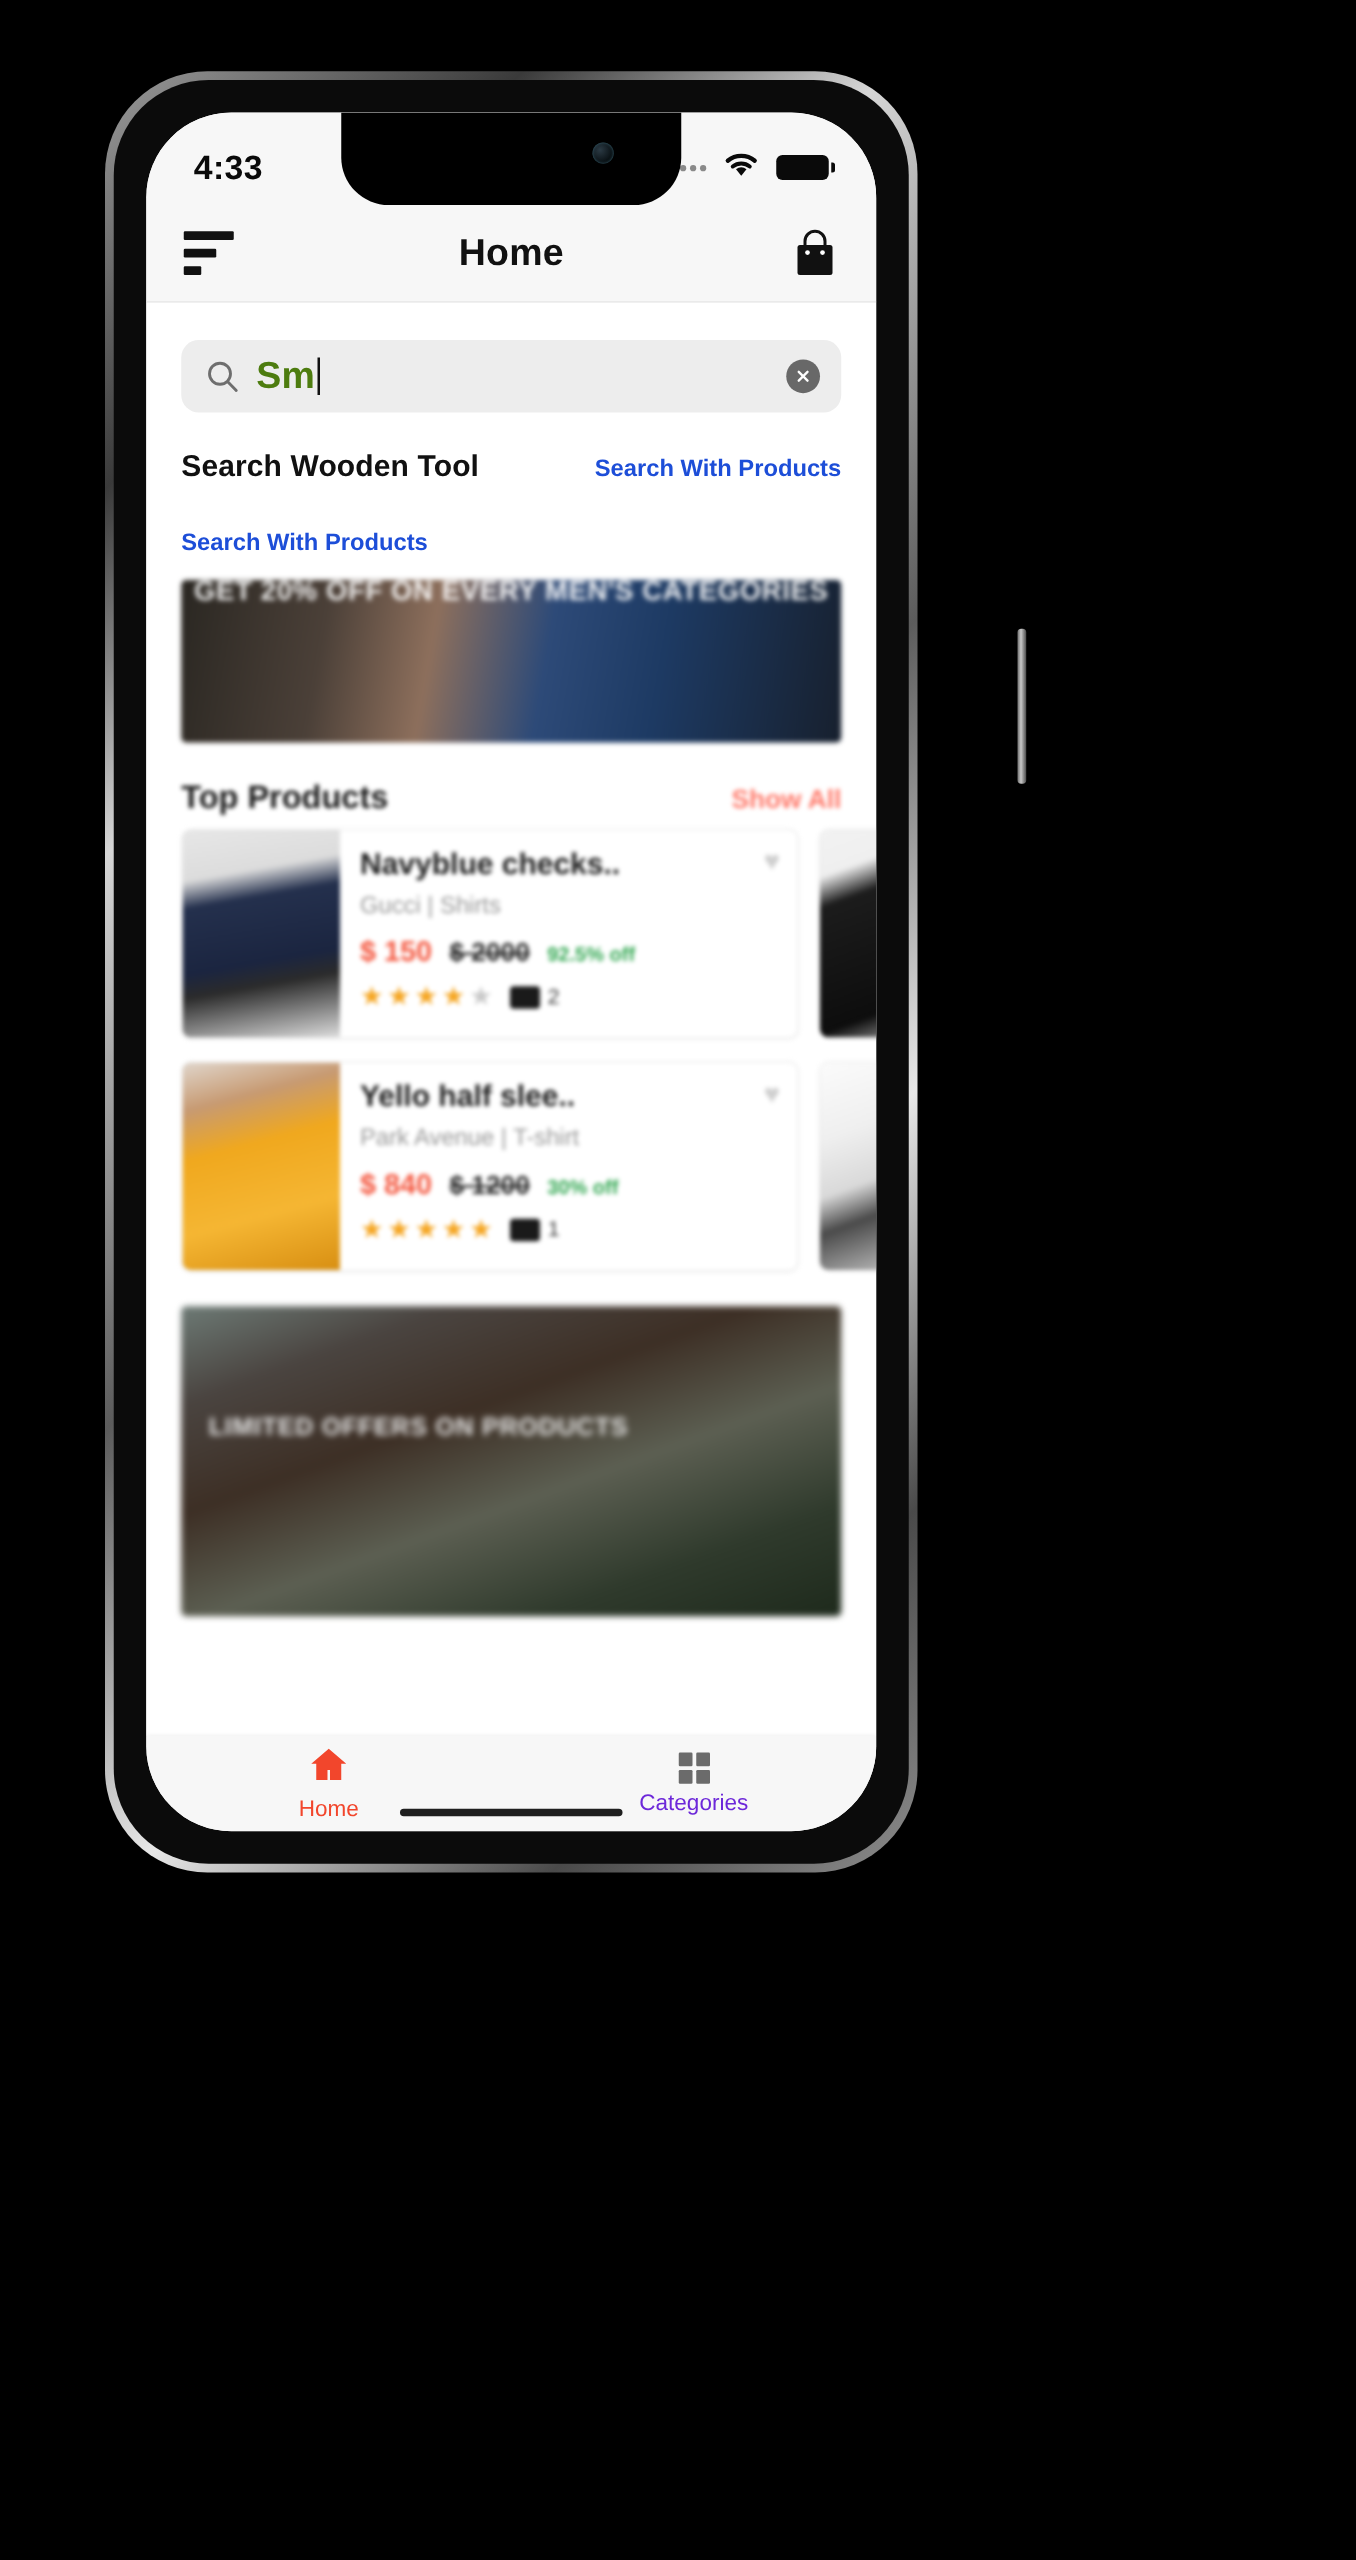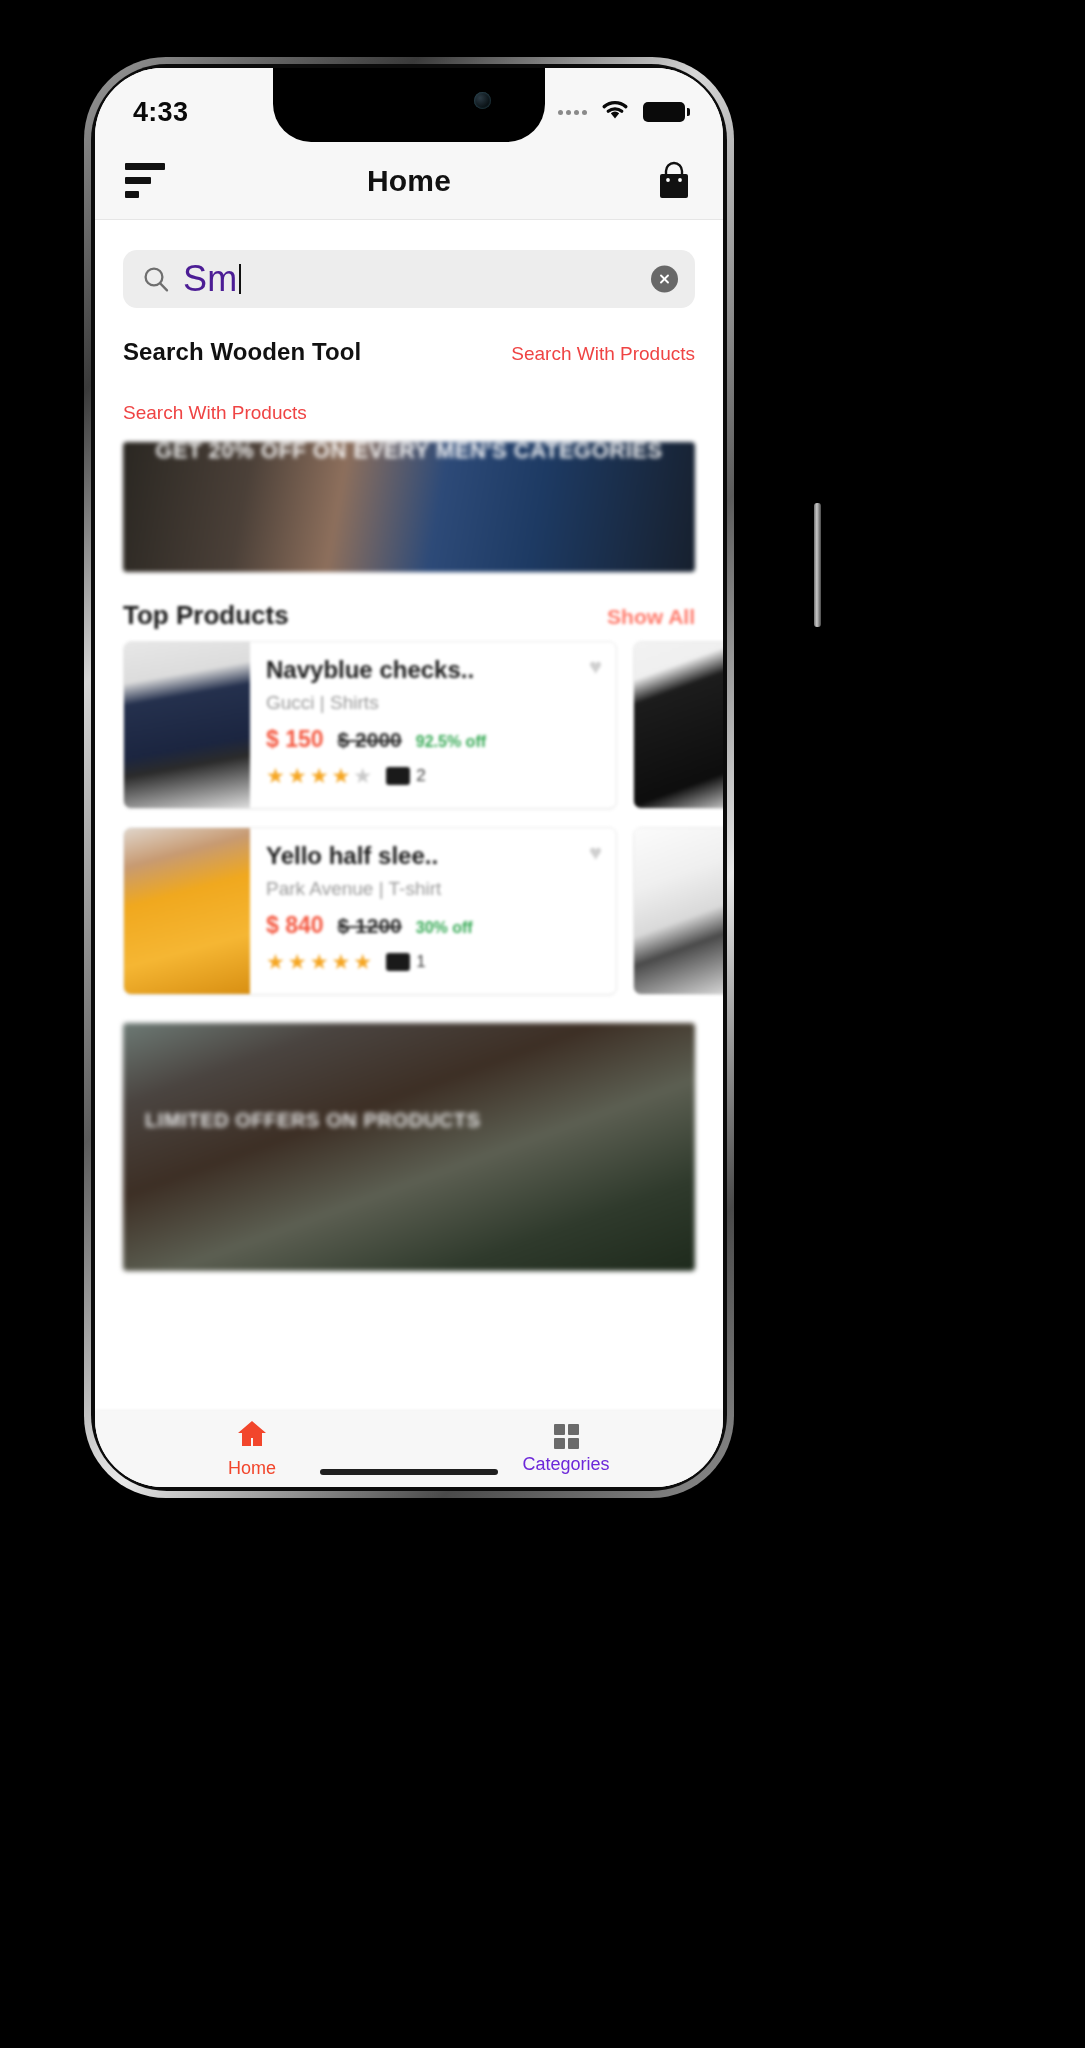--- a/index.html
+++ b/index.html
@@ -9,21 +9,21 @@
 
   
   .phone{
     position:absolute;left:84px;top:57px;width:650px;height:1441px;
     border-radius:82px;
     background:linear-gradient(135deg,#9b9b9b 0%,#3a3a3a 16%,#d6d6d6 30%,#5c5c5c 52%,#e8e8e8 70%,#4a4a4a 86%,#8d8d8d 100%);
     padding:7px;box-sizing:border-box;
   }
   .phone-inner{
     width:100%;height:100%;border-radius:76px;background:#0b0b0b;
-    padding:4px;box-sizing:border-box;
+    padding:26px;box-sizing:border-box;
   }
   .screen{
     position:relative;width:100%;height:100%;border-radius:68px;background:#fff;
     overflow:hidden;
   }
   
   .btn-side{position:absolute;background:linear-gradient(90deg,#6f6f6f,#c9c9c9 40%,#4a4a4a);border-radius:3px;}
   .btn-mute{left:78px;top:309px;width:7px;height:46px;}
   .btn-volup{left:78px;top:400px;width:7px;height:86px;}
   .btn-voldn{left:78px;top:505px;width:7px;height:86px;}
@@ -74,36 +74,36 @@
     position:absolute;top:152px;left:0;right:0;bottom:76px;background:#fff;overflow:hidden;
   }
 
   
   .search-wrap{padding:30px 28px 0 28px;}
   .search-box{
     position:relative;height:58px;background:#ededed;border-radius:14px;
     display:flex;align-items:center;padding:0 18px;box-sizing:border-box;
   }
   .search-ico{margin-right:12px;display:flex;}
-  .search-val{font-size:36px;color:#4c1d95;font-weight:400;letter-spacing:.2px;}
+  .search-val{font-size:30px;color:#4d7c0f;font-weight:700;letter-spacing:.2px;}
   .caret{display:inline-block;width:2px;height:30px;background:#111;margin-left:2px;vertical-align:-6px;}
   .clear-btn{
     position:absolute;right:17px;top:50%;transform:translateY(-50%);
     width:27px;height:27px;border-radius:50%;background:#686868;
     display:flex;align-items:center;justify-content:center;cursor:pointer;
   }
 
   
   .suggest{padding:0 28px;}
   .sg-row{
     display:flex;align-items:baseline;justify-content:space-between;
     padding:30px 0 6px 0;cursor:pointer;
   }
   .sg-name{font-size:24px;font-weight:700;color:#111;letter-spacing:.1px;}
-  .sg-tag{font-size:19px;color:#ef4444;font-weight:400;}
+  .sg-tag{font-size:19px;color:#1d4ed8;font-weight:700;}
 
   
   .banner{
     margin:12px 28px 0 28px;height:130px;border-radius:4px;overflow:hidden;position:relative;
     background:linear-gradient(100deg,#2a2722 0%,#4b4038 22%,#8d6f5c 38%,#2d4a78 55%,#1d3a63 72%,#17202e 100%);
     filter:blur(2.2px);
   }
   .banner-txt{
     position:absolute;top:-4px;left:0;right:0;text-align:center;color:#fff;
     font-size:22px;font-weight:700;letter-spacing:.5px;opacity:.92;

